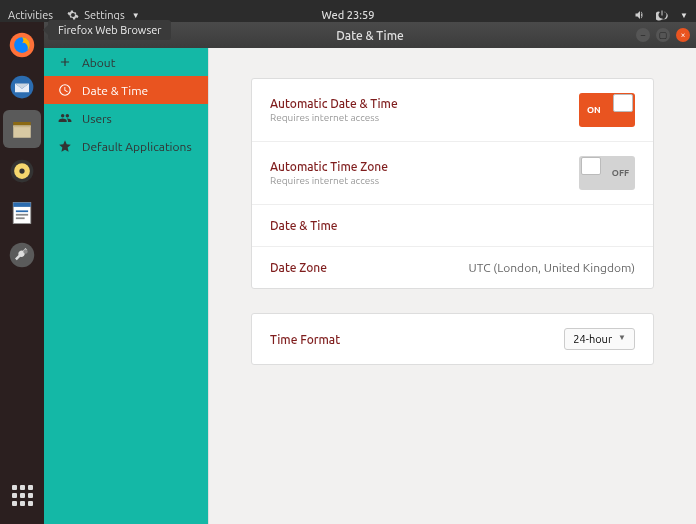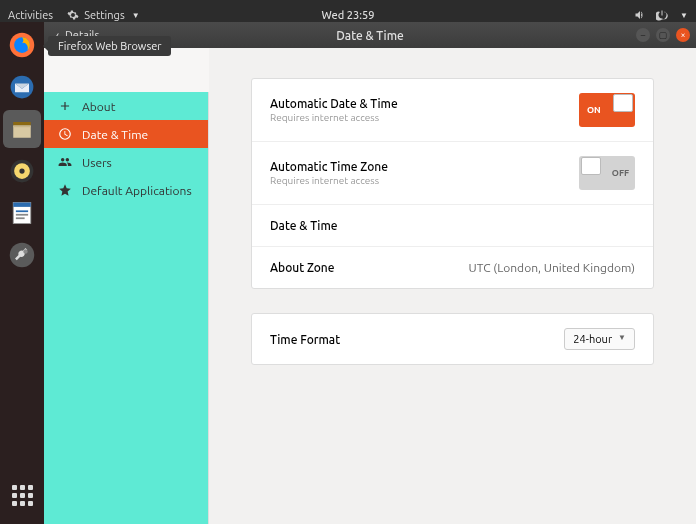--- a/index.html
+++ b/index.html
@@ -17,45 +17,45 @@
     
     .launcher { position: absolute; left: 0; top: 22px; bottom: 0; width: 44px; background: #2b1f1f; display: flex; flex-direction: column; padding-top: 4px; gap: 4px; align-items: center; }
     .launcher-item { width: 38px; height: 38px; border-radius: 6px; display: flex; align-items: center; justify-content: center; }
     .launcher-item svg { width: 28px; height: 28px; }
     .launcher-spacer { flex: 1; }
     .apps-grid { width: 38px; height: 38px; display: flex; align-items: center; justify-content: center; margin-bottom: 10px; }
     .apps-grid-inner { display: grid; grid-template-columns: repeat(3, 5px); grid-template-rows: repeat(3, 5px); gap: 3px; }
     .apps-grid-inner span { background: #ddd; border-radius: 1px; }
     
     
-    .tooltip { position: absolute; left: 48px; top: 36px; background: #3a3a3a; color: #eee; font-size: 11px; padding: 4px 10px; border-radius: 3px; z-index: 20; }
+    .tooltip { position: absolute; left: 48px; top: 20px; background: #3a3a3a; color: #eee; font-size: 11px; padding: 4px 10px; border-radius: 3px; z-index: 20; }
     .tooltip::before { content: ""; position: absolute; left: -5px; top: 50%; transform: translateY(-50%); border: 5px solid transparent; border-right-color: #3a3a3a; border-left: 0; }
     
     
     .window { position: absolute; left: 44px; top: 22px; right: 0; bottom: 0; background: #f7f6f5; display: flex; flex-direction: column; }
     .titlebar { height: 26px; background: linear-gradient(#4a4a4a, #3c3c3c); display: flex; align-items: center; color: #e0e0e0; font-size: 12px; position: relative; }
     .titlebar-back { display: flex; align-items: center; gap: 6px; padding-left: 12px; font-size: 11px; }
     .titlebar-title { position: absolute; left: 50%; transform: translateX(-50%); font-weight: 500; }
     .win-controls { position: absolute; right: 6px; display: flex; gap: 6px; }
     .win-btn { width: 14px; height: 14px; border-radius: 50%; background: #555; display: flex; align-items: center; justify-content: center; font-size: 9px; color: #222; }
     .win-btn.close { background: #e95420; color: #fff; }
     
     
     .main { flex: 1; display: flex; }
-    .sidebar { width: 165px; background: #5eead4; border-right: 1px solid #ddd; margin-top: 44px; }
+    .sidebar { width: 165px; background: #14b8a6; border-right: 1px solid #ddd; }
     .sidebar-item { display: flex; align-items: center; gap: 10px; padding: 7px 14px; font-size: 12px; color: #333; cursor: pointer; }
     .sidebar-item.active { background: #e95420; color: #fff; }
     .sidebar-item.active svg { fill: #fff; }
     .sidebar-item svg { width: 14px; height: 14px; fill: #333; }
     
     .content { flex: 1; background: #f2f1f0; padding: 30px 42px; }
     .panel { background: #fff; border: 1px solid #ddd; border-radius: 3px; margin-bottom: 24px; }
     .row { display: flex; align-items: center; justify-content: space-between; padding: 14px 18px; border-bottom: 1px solid #eee; font-size: 12px; }
     .row:last-child { border-bottom: none; }
-    .row-label { color: #000000; font-weight: 500; }
+    .row-label { color: #7f1d1d; font-weight: 500; }
     .row-sub { color: #999; font-size: 10px; margin-top: 2px; font-weight: normal; }
     .row-value { color: #666; }
     
     .switch { width: 56px; height: 34px; border-radius: 3px; display: flex; align-items: center; position: relative; font-size: 9px; font-weight: bold; }
     .switch.on { background: #e95420; color: #fff; justify-content: flex-start; padding-left: 8px; }
     .switch.off { background: #d3d3d3; color: #666; justify-content: flex-end; padding-right: 6px; }
     .switch-thumb { position: absolute; width: 20px; height: 18px; background: #fff; border-radius: 2px; border: 1px solid #bbb; top: 1px; }
     .switch.on .switch-thumb { right: 2px; }
     .switch.off .switch-thumb { left: 2px; }
     
@@ -210,21 +210,21 @@
           </div>
           <div class="switch off">
             <span>OFF</span>
             <div class="switch-thumb"></div>
           </div>
         </div>
         <div class="row">
           <div class="row-label">Date &amp; Time</div>
         </div>
         <div class="row">
-          <div class="row-label">About Zone</div>
+          <div class="row-label">Date Zone</div>
           <div class="row-value">UTC (London, United Kingdom)</div>
         </div>
       </div>
       <div class="panel">
         <div class="row">
           <div class="row-label">Time Format</div>
           <div class="select">
             <span>24-hour</span>
             <span class="select-arrow">▼</span>
           </div>

